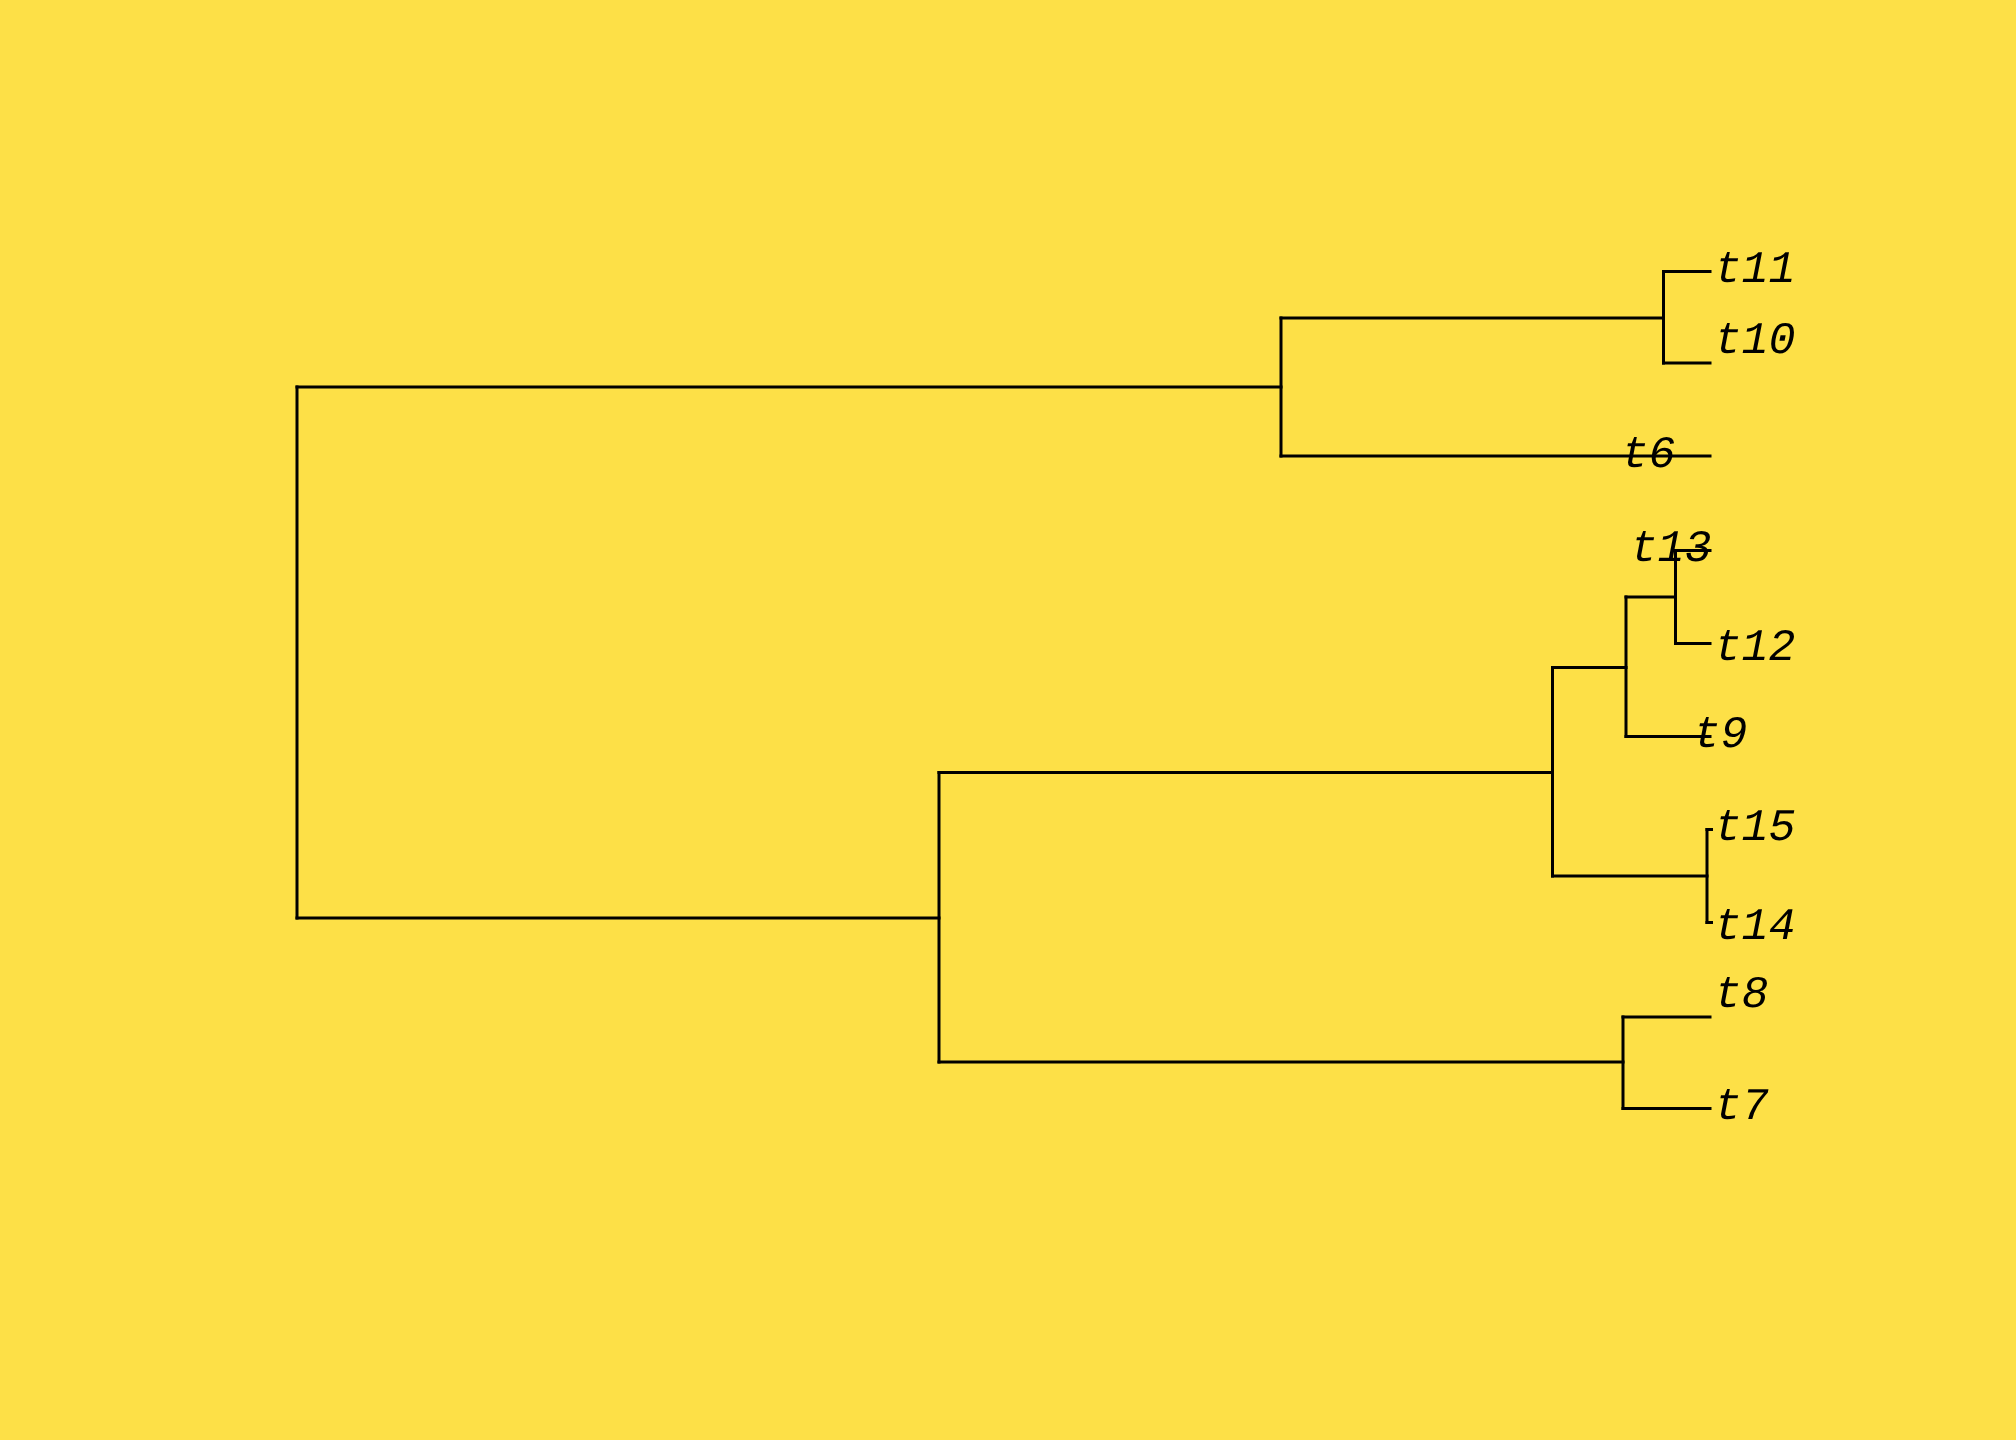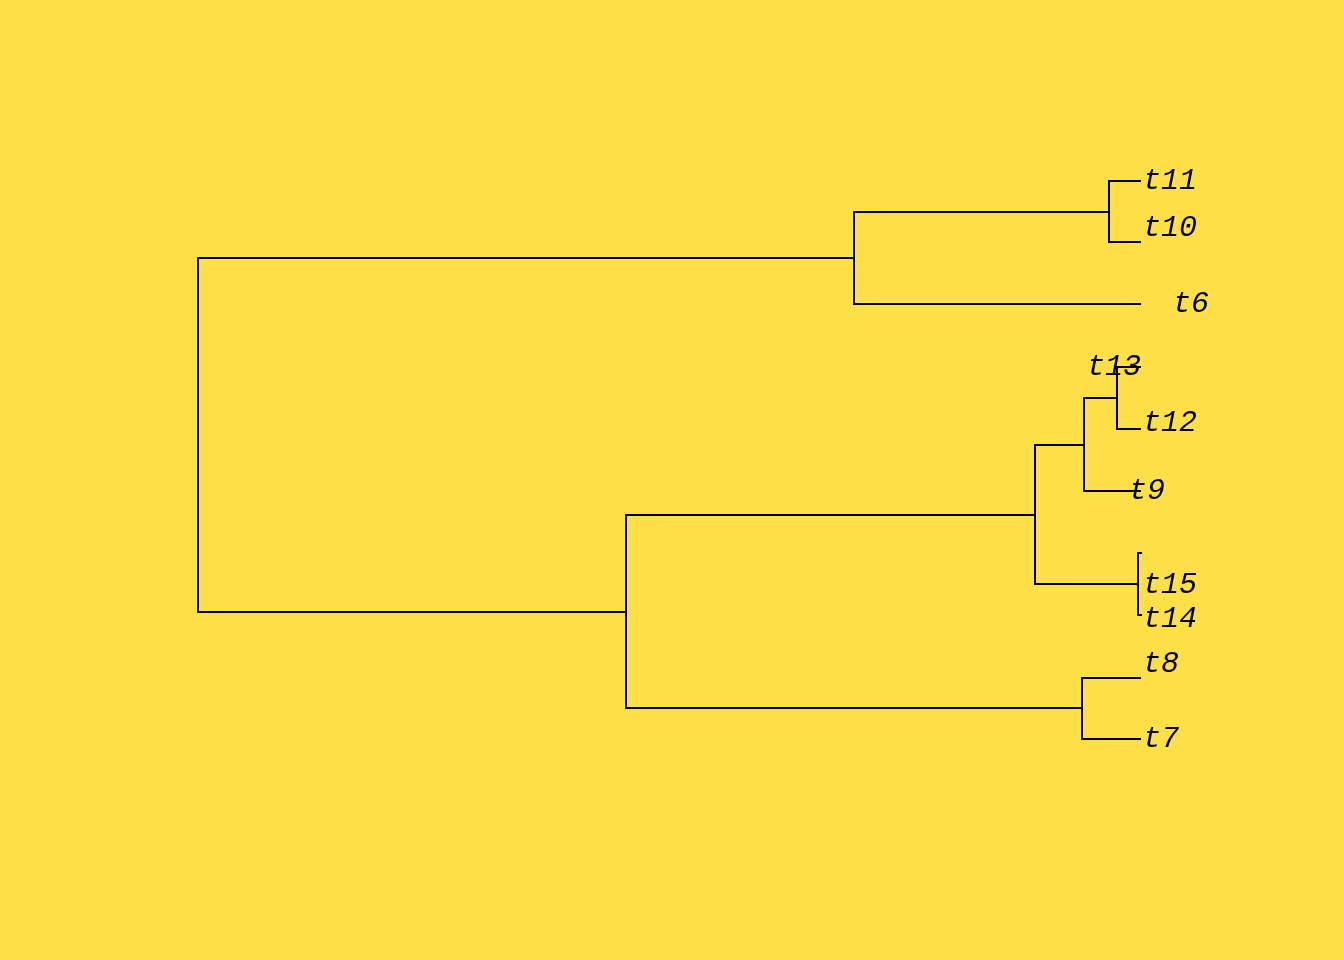--- a/index.html
+++ b/index.html
@@ -66,22 +66,22 @@
       <line x1="1138" x2="1138" y1="553" y2="615" stroke="#000000" stroke-width="2" stroke-linecap="square"></line>
       <line x1="1138" x2="1141" y1="553" y2="553" stroke="#000000" stroke-width="2" stroke-linecap="square"></line>
       <line x1="1138" x2="1141" y1="615" y2="615" stroke="#000000" stroke-width="2" stroke-linecap="square"></line>
       <line x1="1082" x2="1082" y1="678" y2="739" stroke="#000000" stroke-width="2" stroke-linecap="square"></line>
       <line x1="1082" x2="1140" y1="678" y2="678" stroke="#000000" stroke-width="2" stroke-linecap="square"></line>
       <line x1="1082" x2="1140" y1="739" y2="739" stroke="#000000" stroke-width="2" stroke-linecap="square"></line>
     </svg>
   <div class="tip-labels-layer">
     <span class="tip-label" style="left: 1143px; top: 166px; color: rgb(0, 0, 0);">t11</span>
     <span class="tip-label" style="left: 1143px; top: 213px; color: rgb(0, 0, 0);">t10</span>
-    <span class="tip-label" style="left: 1173px; top: 289px; color: rgb(0, 0, 0);">t6</span>
+    <span class="tip-label" style="left: 1081px; top: 289px; color: rgb(0, 0, 0);">t6</span>
     <span class="tip-label" style="left: 1087px; top: 352px; color: rgb(0, 0, 0);">t13</span>
-    <span class="tip-label" style="left: 1143px; top: 408px; color: rgb(0, 0, 0);">t12</span>
+    <span class="tip-label" style="left: 1143px; top: 418px; color: rgb(0, 0, 0);">t12</span>
     <span class="tip-label" style="left: 1129px; top: 476px; color: rgb(0, 0, 0);">t9</span>
-    <span class="tip-label" style="left: 1143px; top: 538px; color: rgb(0, 0, 0); margin-top: 32px;">t15</span>
+    <span class="tip-label" style="left: 1143px; top: 538px; color: rgb(0, 0, 0);">t15</span>
     <span class="tip-label" style="left: 1143px; top: 604px; color: rgb(0, 0, 0);">t14</span>
     <span class="tip-label" style="left: 1143px; top: 649px; color: rgb(0, 0, 0);">t8</span>
     <span class="tip-label" style="left: 1143px; top: 724px; color: rgb(0, 0, 0);">t7</span>
   </div>
 </div>
 
 </body></html>

